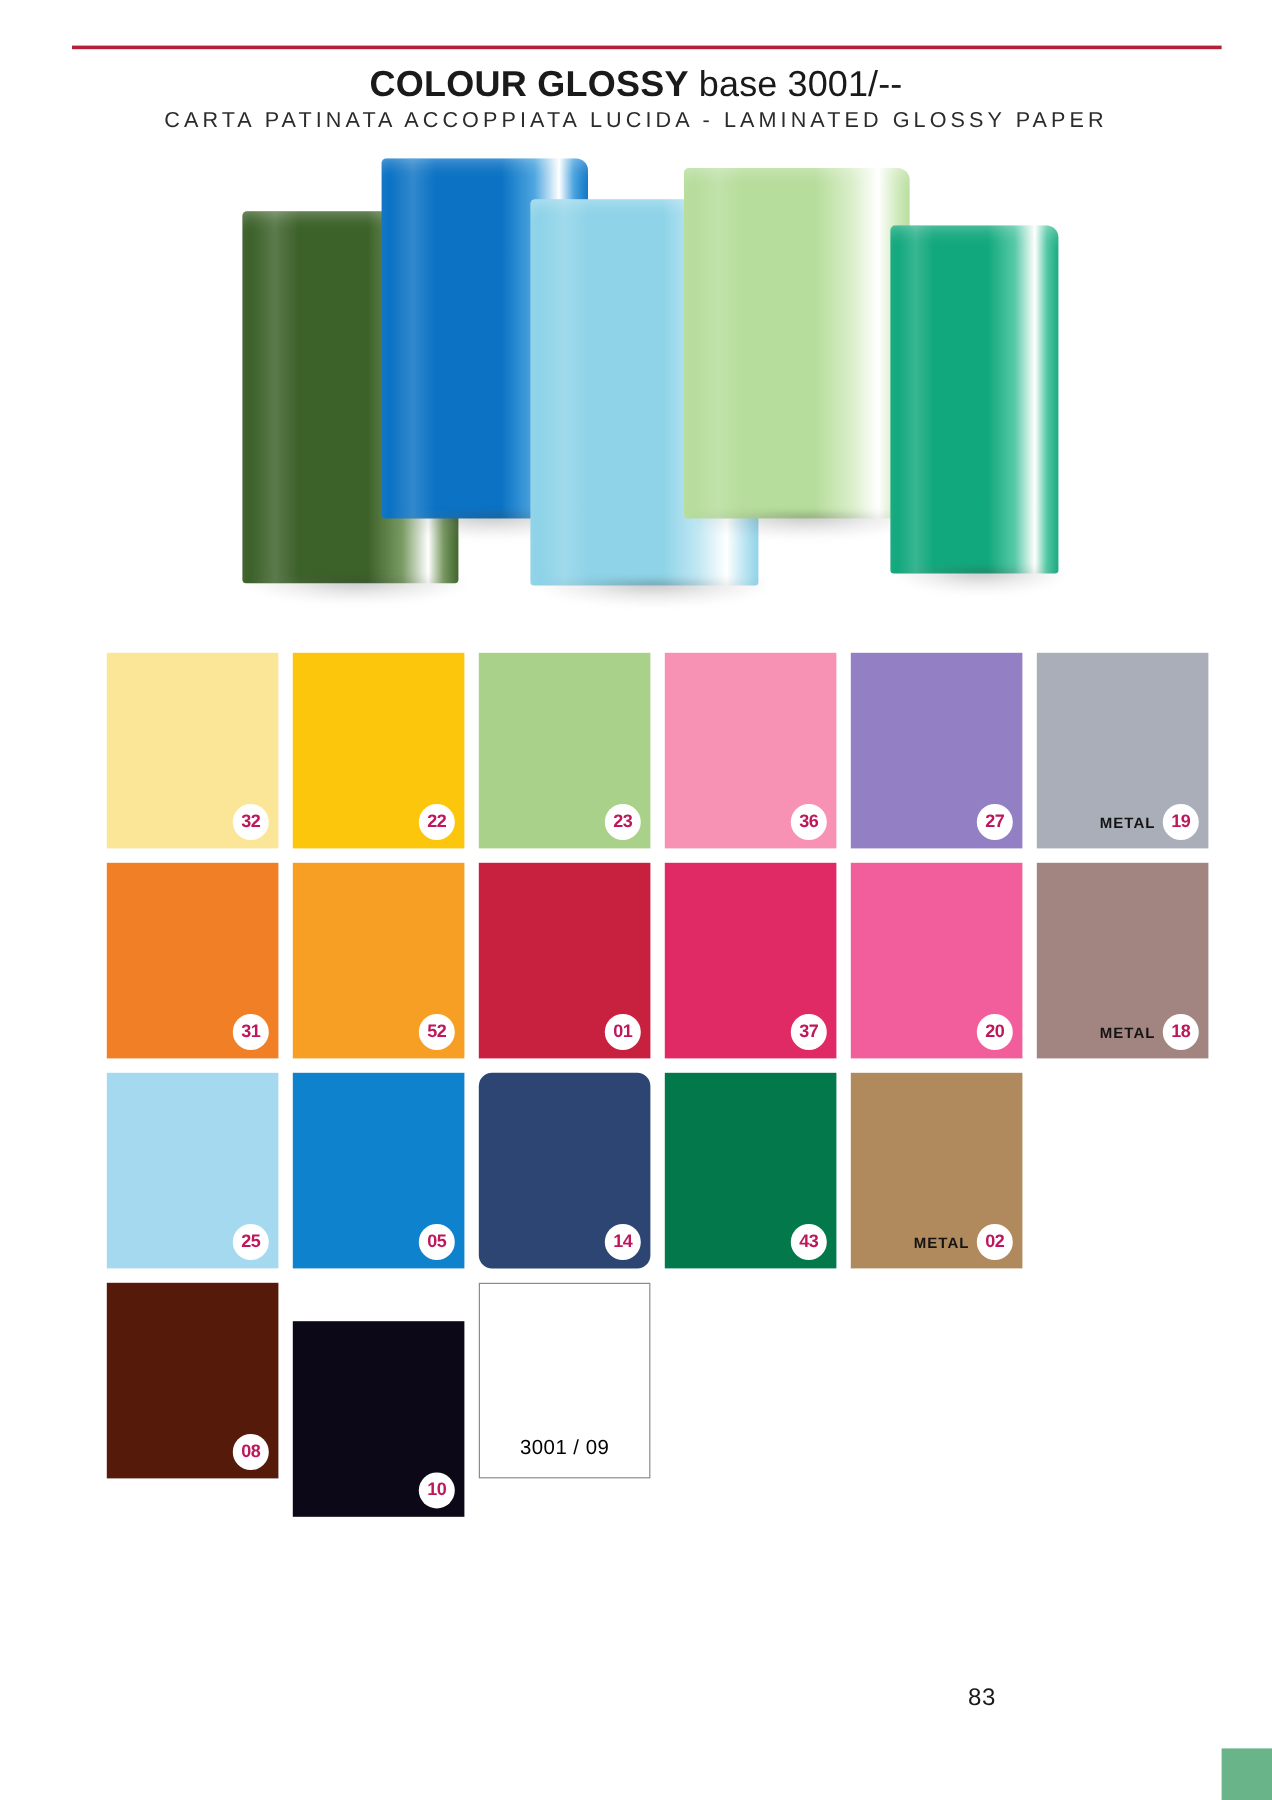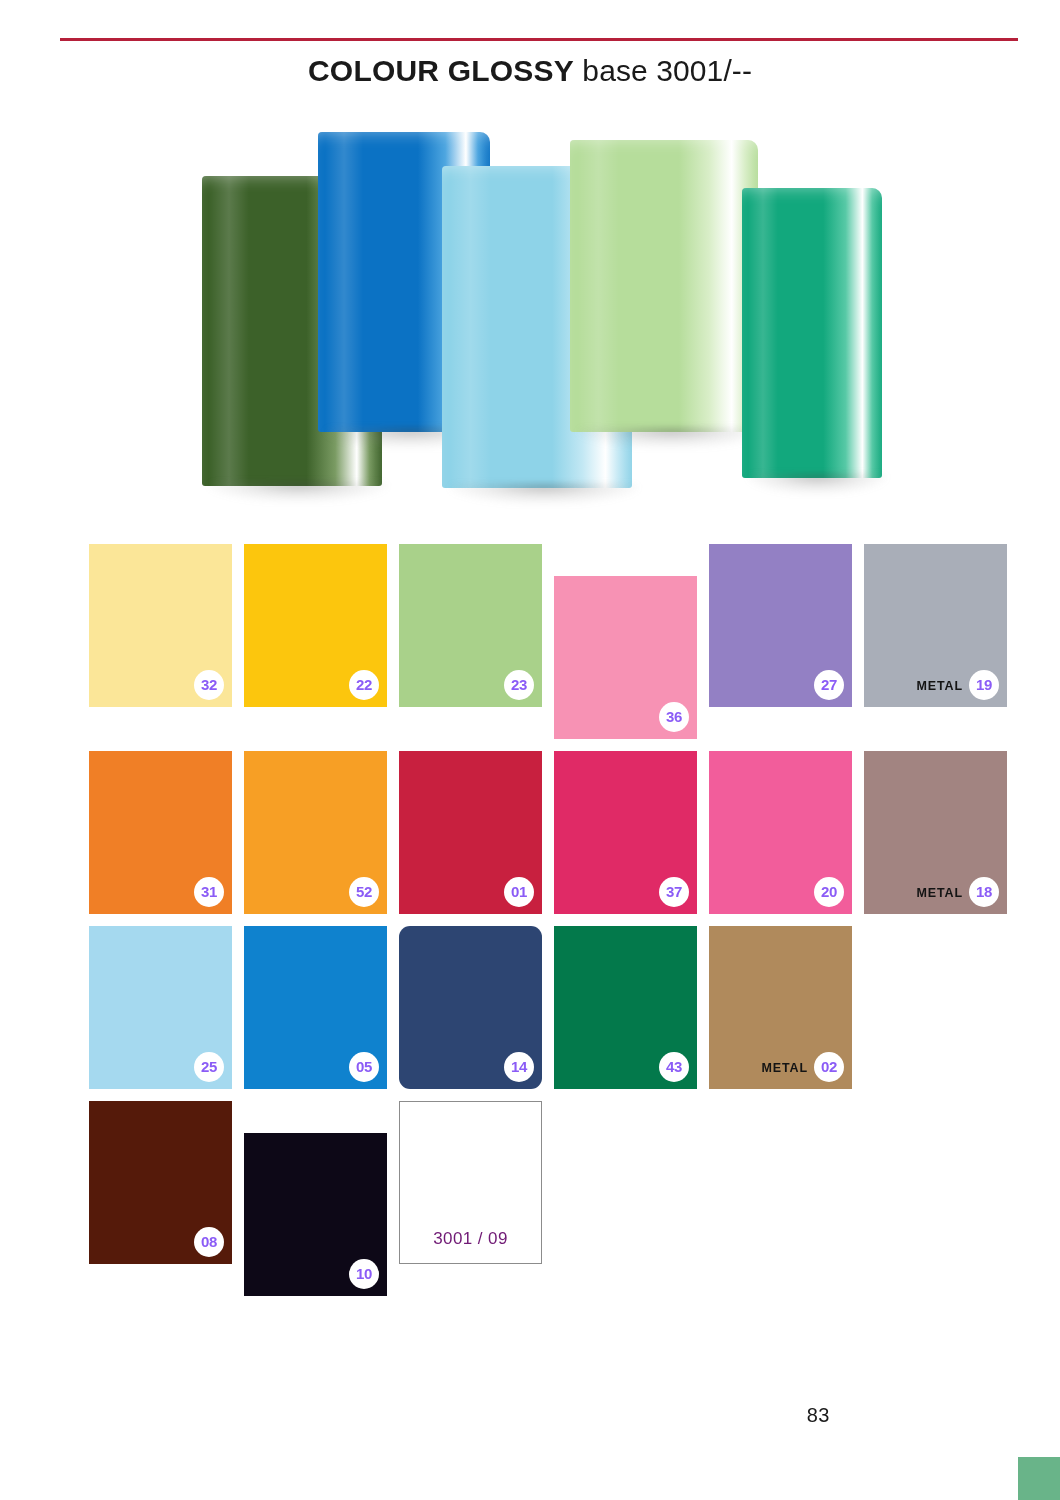--- a/index.html
+++ b/index.html
@@ -116,21 +116,21 @@
     background: #ffffff;
   }
   .badge {
     position: absolute;
     right: 8px;
     bottom: 7px;
     width: 30px;
     height: 30px;
     border-radius: 50%;
     background: #ffffff;
-    color: #8b5cf6;
+    color: #be185d;
     font-size: 15px;
     font-weight: bold;
     line-height: 30px;
     text-align: center;
     letter-spacing: -0.3px;
   }
   .badge.accent { color: #c0132b; }
   .metal-label {
     position: absolute;
     right: 44px;
@@ -141,21 +141,21 @@
     color: #141414;
     line-height: 16px;
   }
   .plain-code {
     position: absolute;
     left: 0;
     right: 0;
     bottom: 14px;
     text-align: center;
     font-size: 17px;
-    color: #701a75;
+    color: #000000;
     letter-spacing: 0.4px;
   }
 
   
   .page-number {
     position: absolute;
     right: 22px;
     top: 1404px;
     font-size: 20px;
     color: #1a1a1a;
@@ -173,20 +173,21 @@
 <body>
 
 <div class="page">
 
   <div class="rule-top" style="background: rgb(181, 32, 58);"></div>
 
   <div class="title">
     <span class="strong">COLOUR GLOSSY</span><span class="light"> base 3001/--</span>
   </div>
 
+  <div class="subtitle">CARTA PATINATA ACCOPPIATA LUCIDA - LAMINATED GLOSSY PAPER</div>
 
   <div class="hero">
       <div class="sheet" style="left: 22px; top: 48px; width: 180px; height: 310px; background: linear-gradient(to right, rgb(60, 97, 41) 0%, rgb(60, 97, 41) 58%, rgb(122, 155, 99) 74%, rgb(255, 255, 255) 86%, rgb(122, 155, 99) 93%, rgb(60, 97, 41) 100%); border-radius: 4px 10px 3px 3px; box-shadow: rgba(255, 255, 255, 0.45) 0px 10px 16px -10px inset;">
         <div class="gloss" style="left: 4%; width: 22%; background: linear-gradient(to right, rgba(255, 255, 255, 0), rgba(255, 255, 255, 0.16), rgba(255, 255, 255, 0));"></div>
         <div class="shadow"></div>
       </div>
       <div class="sheet" style="left: 138px; top: 4px; width: 172px; height: 300px; background: linear-gradient(to right, rgb(11, 114, 196) 0%, rgb(11, 114, 196) 58%, rgb(78, 166, 224) 74%, rgb(255, 255, 255) 86%, rgb(78, 166, 224) 93%, rgb(11, 114, 196) 100%); border-radius: 4px 10px 3px 3px; box-shadow: rgba(255, 255, 255, 0.45) 0px 10px 16px -10px inset;">
         <div class="gloss" style="left: 4%; width: 22%; background: linear-gradient(to right, rgba(255, 255, 255, 0), rgba(255, 255, 255, 0.16), rgba(255, 255, 255, 0));"></div>
         <div class="shadow"></div>
       </div>
@@ -208,21 +209,21 @@
       <div class="grid-row">
         <div class="swatch" style="background: rgb(251, 230, 152);">
           <div class="badge">32</div>
         </div>
         <div class="swatch" style="background: rgb(252, 198, 13);">
           <div class="badge">22</div>
         </div>
         <div class="swatch" style="background: rgb(169, 209, 138);">
           <div class="badge">23</div>
         </div>
-        <div class="swatch" style="background: rgb(247, 146, 180); margin-top: 32px;">
+        <div class="swatch" style="background: rgb(247, 146, 180);">
           <div class="badge">36</div>
         </div>
         <div class="swatch" style="background: rgb(147, 128, 196);">
           <div class="badge">27</div>
         </div>
         <div class="swatch" style="background: rgb(169, 174, 184);">
           <div class="metal-label">METAL</div>
           <div class="badge">19</div>
         </div>
       </div>

